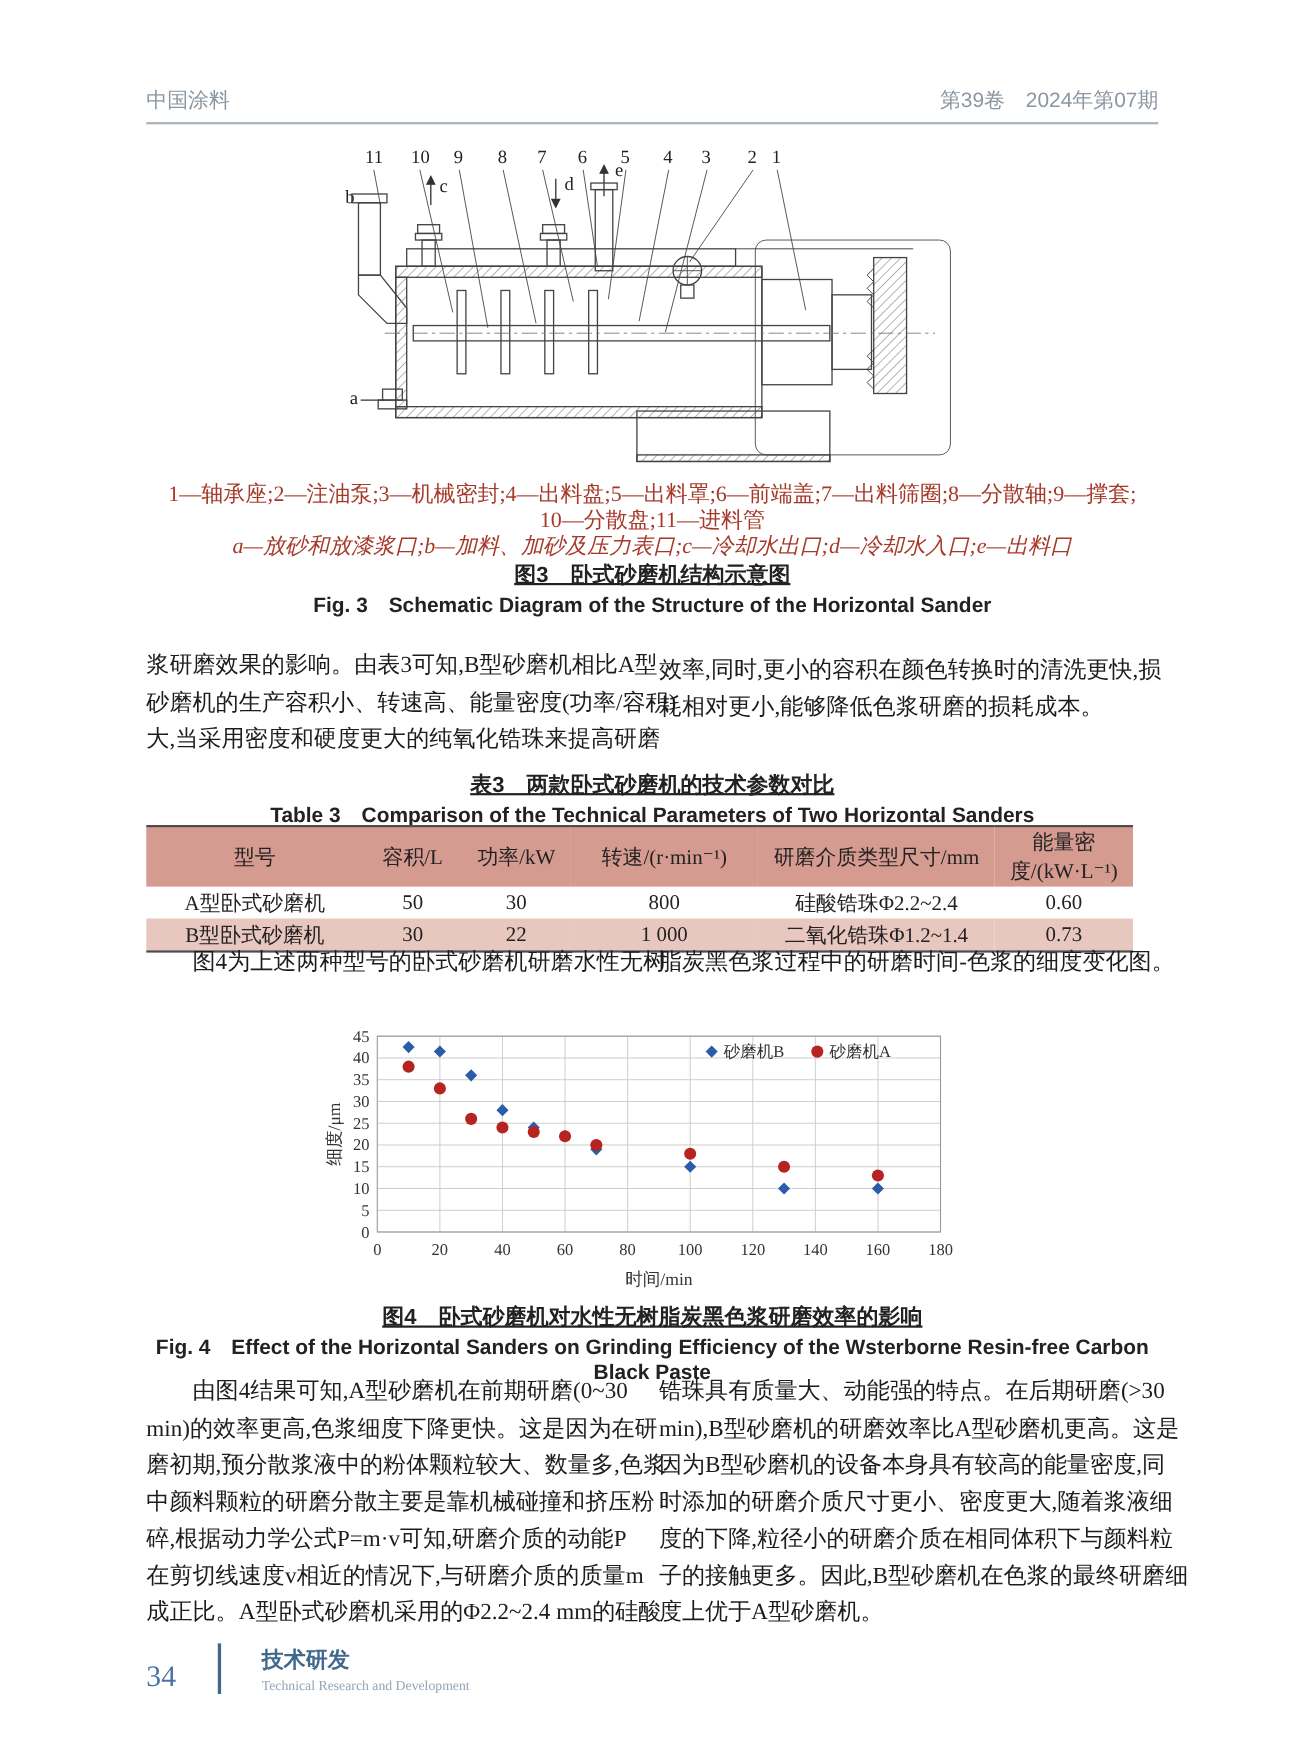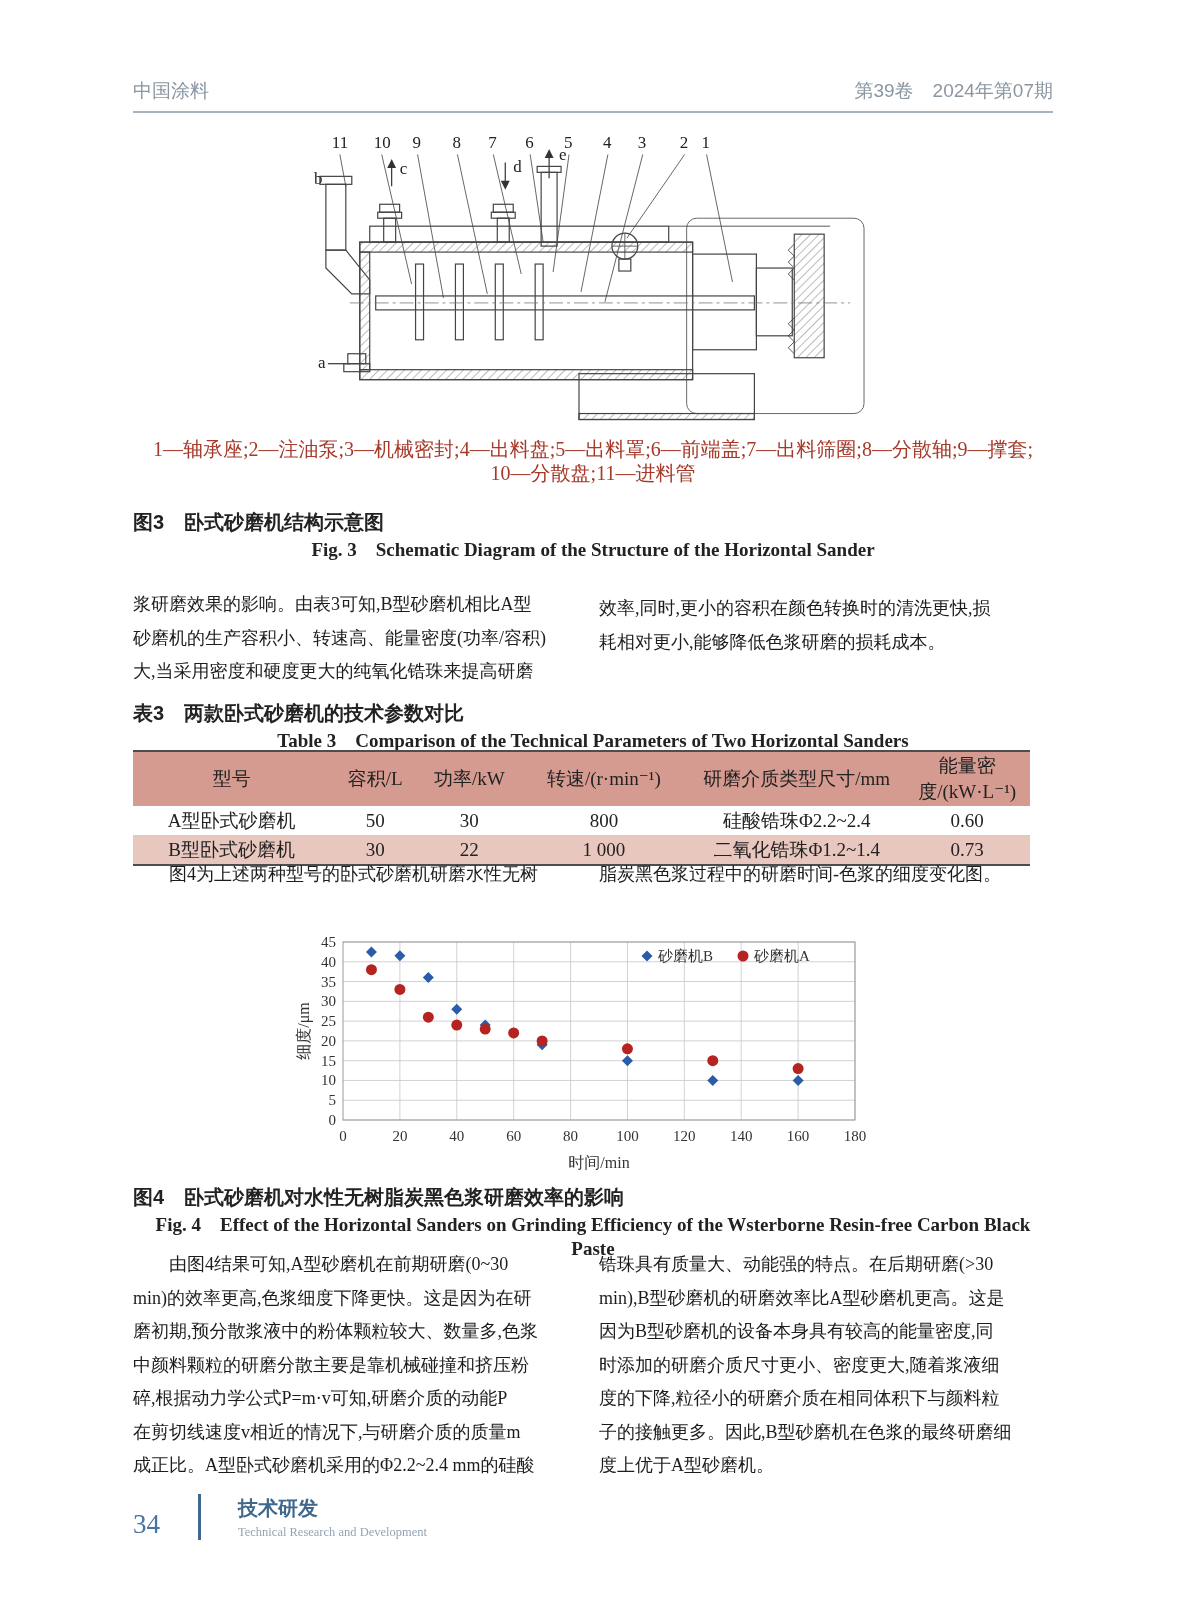--- a/index.html
+++ b/index.html
@@ -12,30 +12,30 @@
        font-family:"Liberation Sans","DejaVu Sans",sans-serif;}
 
   
   .fig3-svg{position:absolute;left:292px;top:126px;width:578px;height:308px;}
   .fig3-svg text{font-family:"Liberation Serif","DejaVu Serif",serif;font-size:17px;fill:#222;}
 
   .red-legend{position:absolute;left:133px;right:134px;top:437px;text-align:center;color:#a63a2a;
               font-size:20px;line-height:24px;}
   .red-legend .it{font-style:italic;}
 
-  .cap-cn{position:absolute;left:133px;right:134px;text-align:left;font-weight:bold;font-size:20px;
-          font-family:"Liberation Sans","DejaVu Sans",sans-serif;color:#222;}
+  .cap-cn{position:absolute;left:133px;right:134px;text-align:center;font-weight:bold;font-size:20px;
+          font-family:"Liberation Sans","DejaVu Sans",sans-serif;color:#222;text-decoration:underline;}
   .cap-en{position:absolute;left:133px;right:134px;text-align:center;font-weight:bold;font-size:19px;
-          font-family:Liberation Serif, serif;color:#222;}
+          font-family:Liberation Sans, sans-serif;color:#222;}
   #fig3-cap-cn{top:509px;} #fig3-cap-en{top:537px;}
   #tbl-cap-cn{top:700px;}  #tbl-cap-en{top:728px;}
   #fig4-cap-cn{top:1184px;} #fig4-cap-en{top:1212px;}
 
   
-  .col{position:absolute;width:455px;font-size:18px;line-height:33.5px;text-align:justify;}
+  .col{position:absolute;width:455px;font-size:21px;line-height:33.5px;text-align:justify;}
   .colL{left:133px;} .colR{left:599px;}
   #p1L{top:588px;} #p1R{top:592px;}
   #p2L{top:858px;} #p2R{top:858px;}
   #p3L{top:1248px;} #p3R{top:1248px;}
   .bodyline{white-space:nowrap;}
 
   
   .t3{position:absolute;left:133px;top:750px;width:897px;border-collapse:collapse;table-layout:fixed;
       font-size:19px;border-top:2px solid #4d4d4d;border-bottom:2px solid #4d4d4d;
       font-family:"Liberation Serif","DejaVu Serif",serif;}
@@ -171,20 +171,21 @@
       <rect x="56" y="228" width="18" height="10"></rect>
       <rect x="52" y="238" width="26" height="8"></rect>
 
       <line x1="58" y1="177" x2="560" y2="177" stroke="#777" stroke-width="0.8" stroke-dasharray="14 4 3 4"></line>
     </g>
   </svg>
 
   <div class="red-legend">
     <div>1—轴承座;2—注油泵;3—机械密封;4—出料盘;5—出料罩;6—前端盖;7—出料筛圈;8—分散轴;9—撑套;</div>
     <div>10—分散盘;11—进料管</div>
+    <div class="it">a—放砂和放漆浆口;b—加料、加砂及压力表口;c—冷却水出口;d—冷却水入口;e—出料口</div>
   </div>
 
   <div class="cap-cn" id="fig3-cap-cn">图3　卧式砂磨机结构示意图</div>
   <div class="cap-en" id="fig3-cap-en">Fig. 3　Schematic Diagram of the Structure of the Horizontal Sander</div>
 
   <div class="col colL" id="p1L">
       <div class="bodyline">浆研磨效果的影响。由表3可知,B型砂磨机相比A型</div>
       <div class="bodyline">砂磨机的生产容积小、转速高、能量密度(功率/容积)</div>
       <div class="bodyline">大,当采用密度和硬度更大的纯氧化锆珠来提高研磨</div>
     </div>

